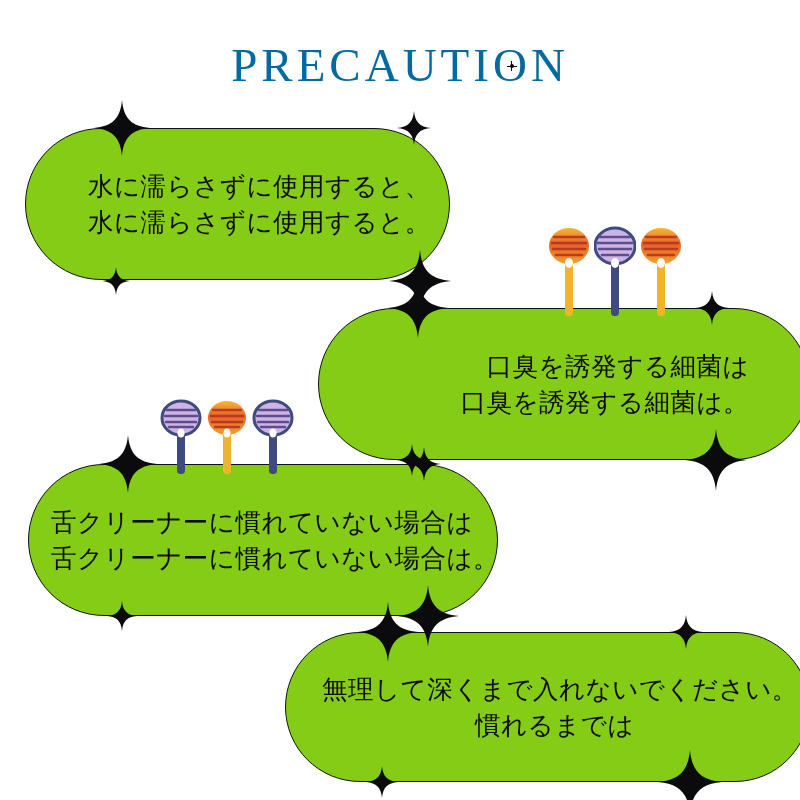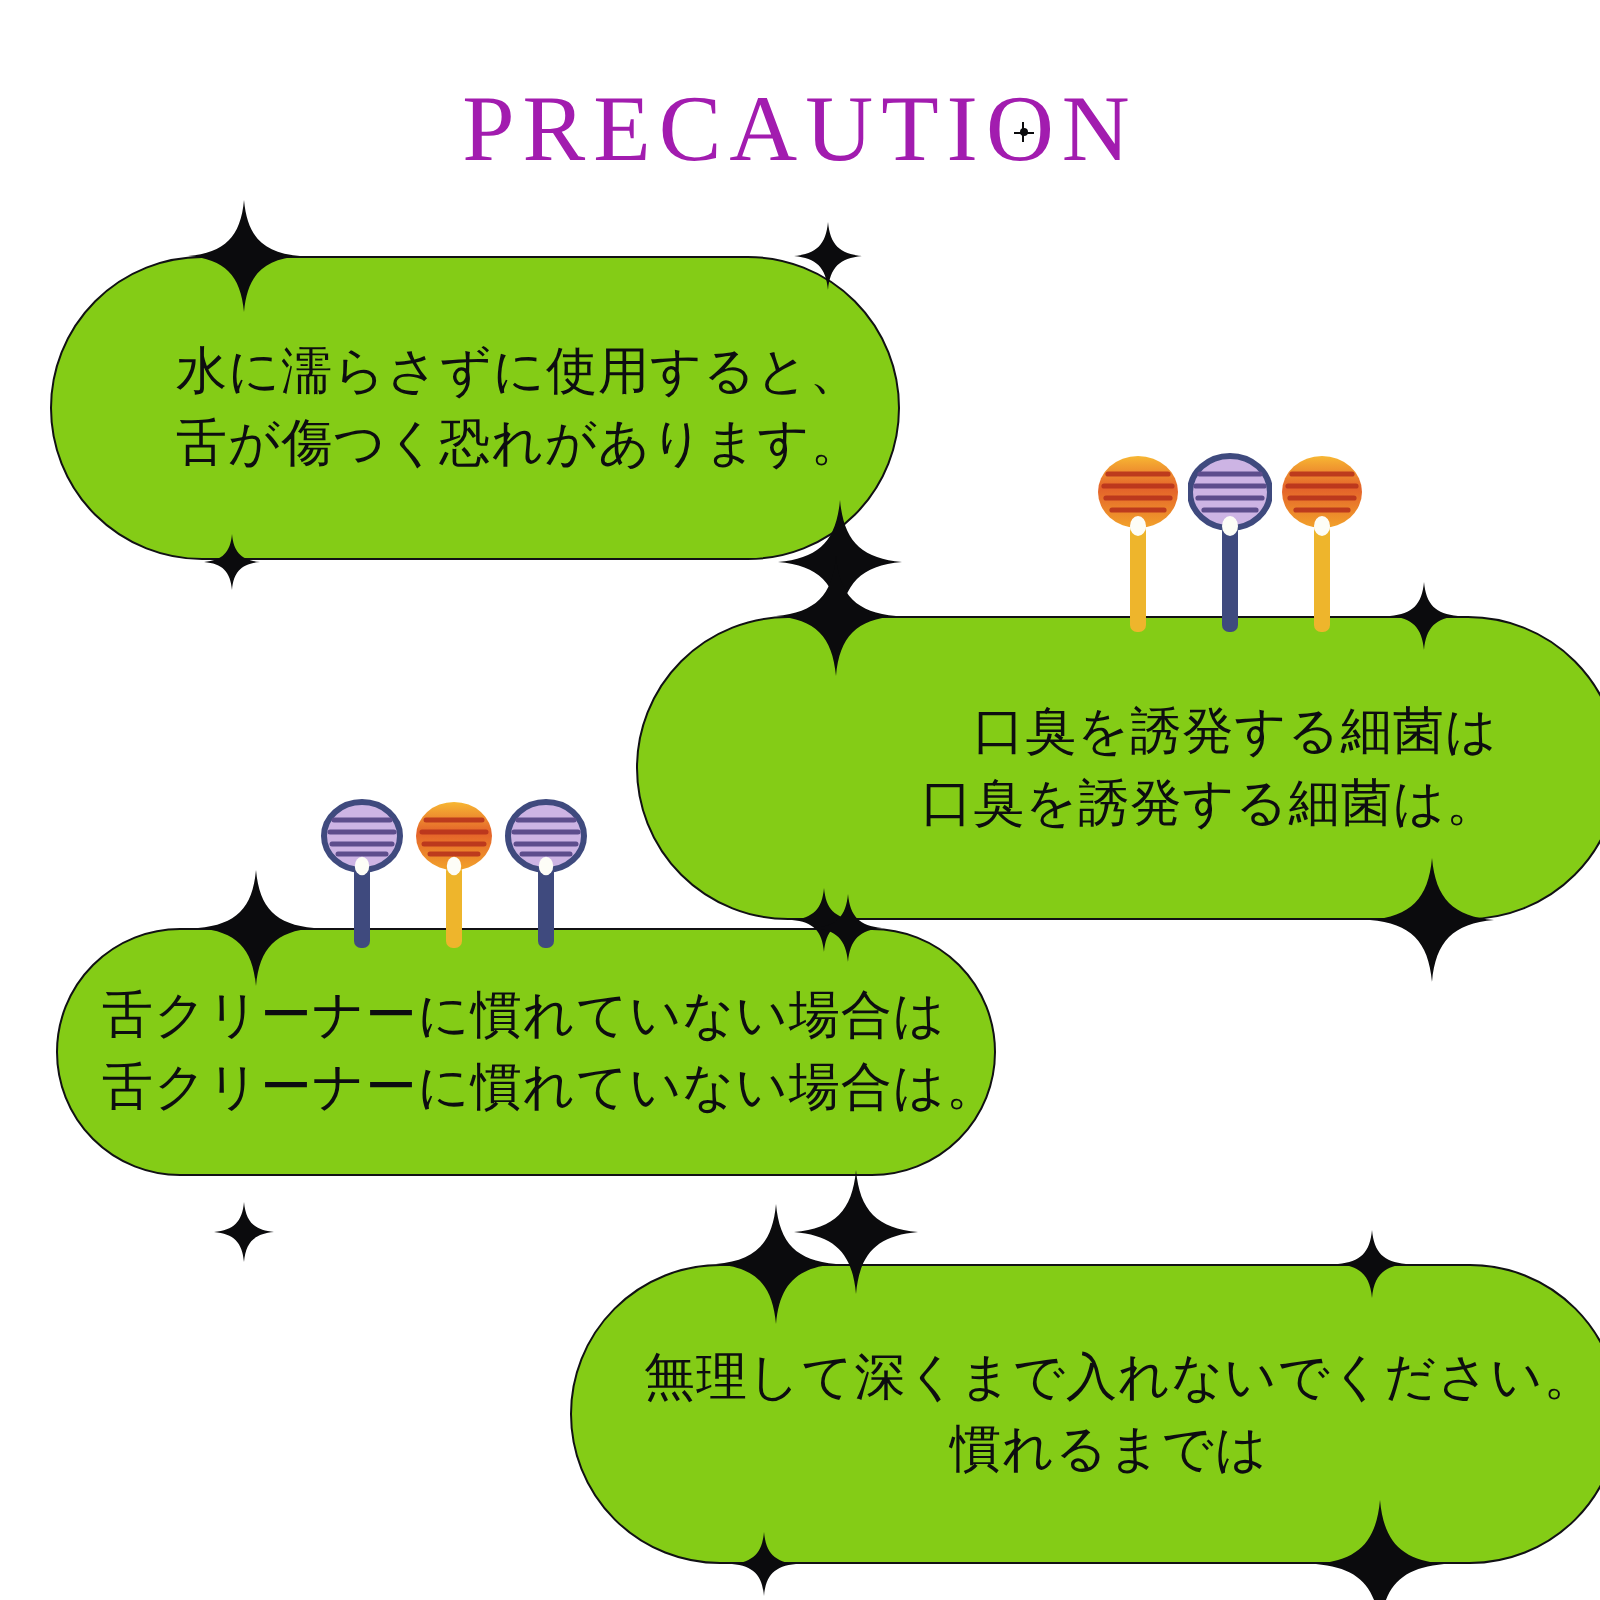--- a/index.html
+++ b/index.html
@@ -13,21 +13,21 @@
   #stage{position:relative;width:800px;height:800px;}
 
   
   .title{
     position:absolute;
     left:0;right:0;top:38px;
     text-align:center;
     font-family:"Liberation Serif","DejaVu Serif",serif;
     font-size:47px;
     letter-spacing:4px;
-    color:#a21caf;
+    color:#0369a1;
     font-weight:400;
     white-space:nowrap;
   }
   .title .dotO{position:relative;display:inline-block;}
   .title .dotO .pip{
     position:absolute;
     left:50%;top:52%;
     width:4px;height:4px;
     margin-left:-2px;margin-top:-2px;
     background:#0b0b0d;
@@ -59,21 +59,21 @@
     white-space:nowrap;
     letter-spacing:0.5px;
   }
   .b-left  .line{text-align:left;}
   .b-right .line{text-align:right;}
   .b-center .line{text-align:center;}
 
   
   #box1{left:25px;  top:128px; width:425px; height:152px; padding:0 34px 0 62px;}
   #box2{left:318px; top:308px; width:492px; height:152px; padding:0 60px 0 36px;}
-  #box3{left:28px;  top:464px; width:470px; height:124px; padding:0 34px 0 22px;}
+  #box3{left:28px;  top:464px; width:470px; height:152px; padding:0 34px 0 22px;}
   #box4{left:285px; top:632px; width:525px; height:150px; padding:0 22px 0 36px;}
 
   
   .spark{
     position:absolute;
     z-index:6;
     pointer-events:none;
   }
   .spark svg{display:block;}
 
@@ -194,21 +194,21 @@
           <line x1="6" y1="26" x2="36" y2="26"></line>
           <line x1="9" y1="31" x2="33" y2="31"></line>
         </g>
         <ellipse cx="21" cy="37" rx="3.6" ry="4.6" fill="#fdfdf7"></ellipse>
       </svg>
     </div>
   </div>
 
   <div class="bubble b-left" id="box1">
     <div class="line">水に濡らさずに使用すると、</div>
-    <div class="line">舌が傷つく恐れがあります。</div>
+    <div class="line">水に濡らさずに使用すると。</div>
   </div>
 
   <div class="bubble b-right" id="box2">
     <div class="line">口臭を誘発する細菌は</div>
     <div class="line">口臭を誘発する細菌は。</div>
   </div>
 
   <div class="bubble b-left" id="box3">
     <div class="line">舌クリーナーに慣れていない場合は</div>
     <div class="line">舌クリーナーに慣れていない場合は。</div>

